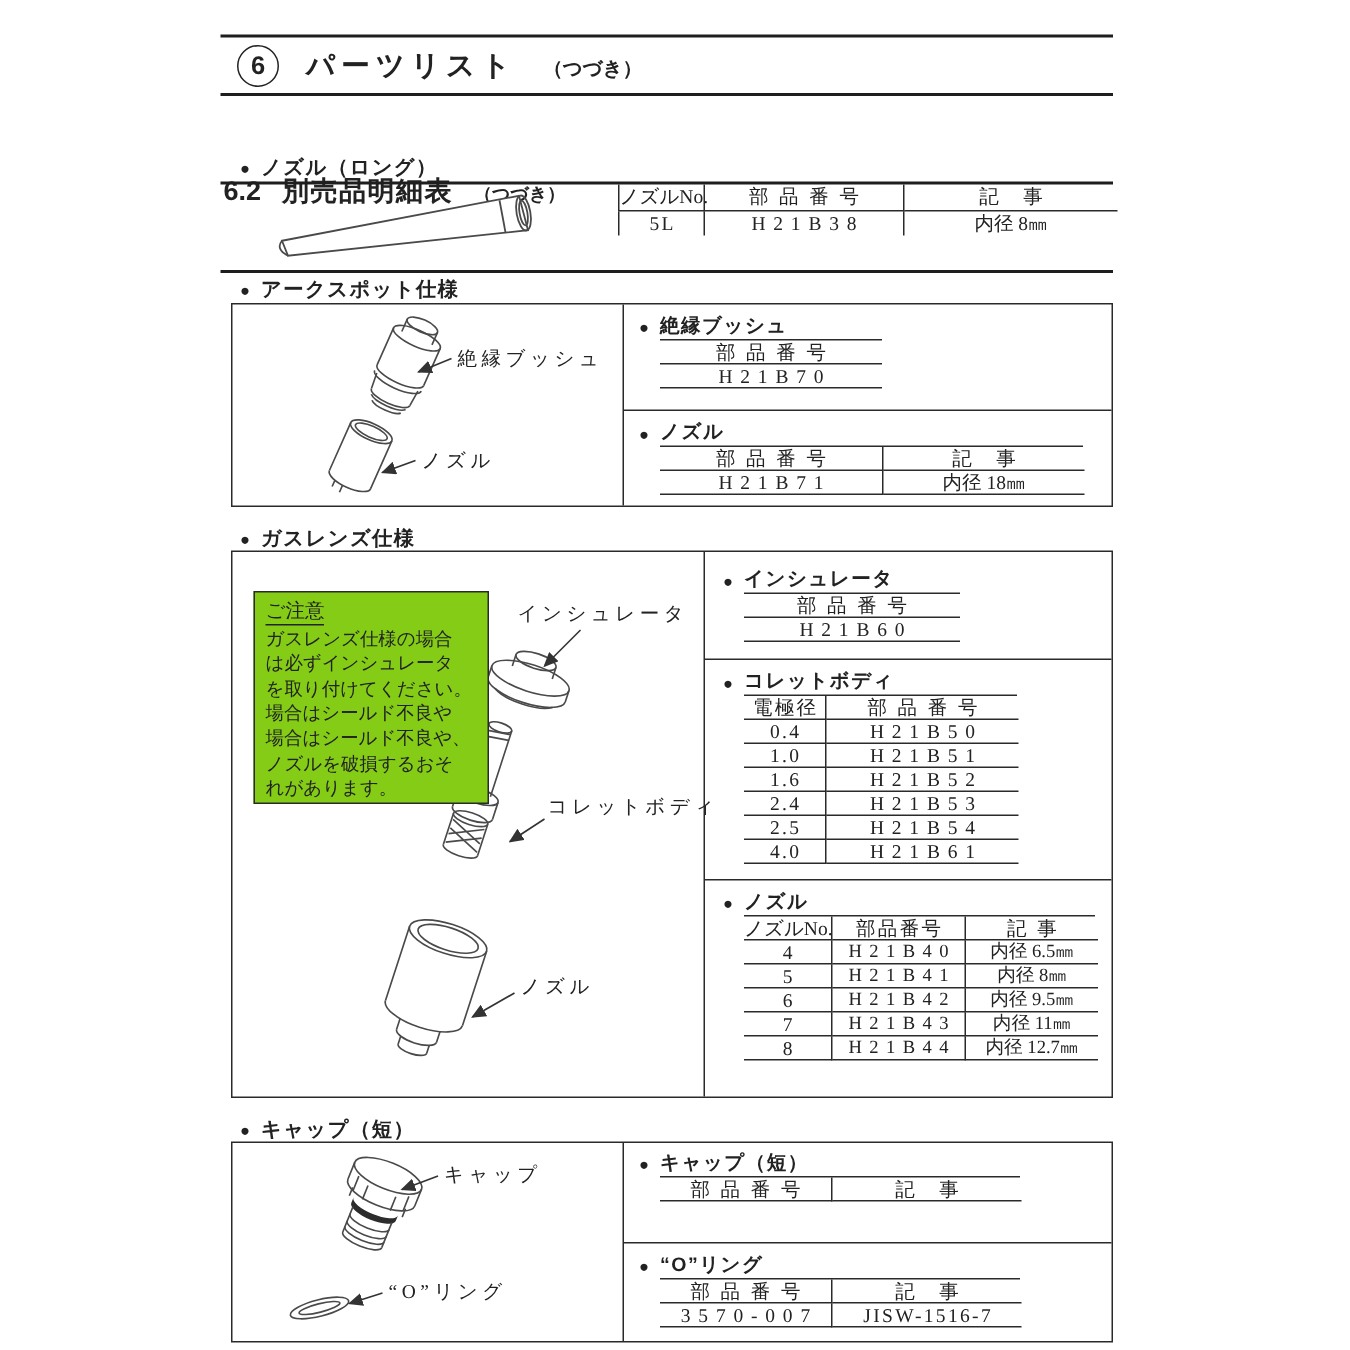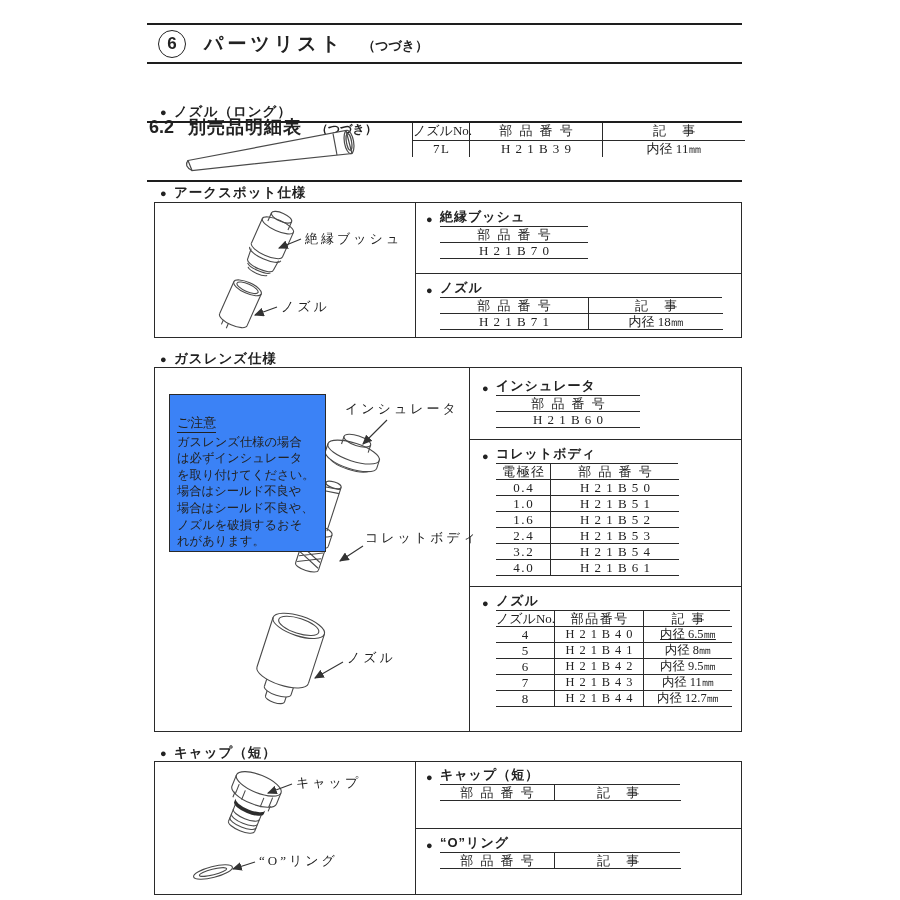--- a/index.html
+++ b/index.html
@@ -33,22 +33,22 @@
   .band td:last-child{border-right:none;}
   .band tr:last-child td{border-bottom:none;}
   
   .ls-wide{letter-spacing:1.25em;text-indent:1.25em;}
   .ls-med{letter-spacing:0.55em;text-indent:0.55em;}
   .ls-sm{letter-spacing:0.12em;text-indent:0.12em;}
   .pn{letter-spacing:0.4em;text-indent:0.4em;}
   .small-hdr{font-size:11px;}
   .callout{position:absolute;font-size:13px;letter-spacing:3px;white-space:nowrap;}
   svg{position:absolute;}
-  .notice{position:absolute;border:1.6px solid #2a2a2a;background:#3b82f6;
-          padding:20px 6px 2px 7px;font-size:12.3px;line-height:16.6px;}
+  .notice{position:absolute;border:1.6px solid #2a2a2a;background:#84cc16;
+          padding:4px 6px 2px 7px;font-size:12.3px;line-height:16.6px;}
   .notice-title{display:inline-block;border-bottom:1.2px solid #222;margin-bottom:1px;
                 font-size:13px;}
   .circ-num{display:inline-block;width:26px;height:26px;border:1.8px solid #222;
             border-radius:50%;text-align:center;line-height:26px;font-size:17px;}
 </style>
 </head>
 <body>
 
 <div id="page">
 
@@ -80,23 +80,23 @@
       </g>
     </svg>
     <table class="band" style="left:265px;top:0;width:330px;">
       <tbody>
           <tr>
         <td style="width:56px;" class="small-hdr">ノズルNo.</td>
         <td style="width:132px;" class="ls-med">部品番号</td>
         <td style="width:142px;" class="ls-wide">記事</td>
       </tr>
       <tr>
-        <td class="ls-sm">7L</td>
-        <td class="pn">H21B39</td>
-        <td>内径 11㎜</td>
+        <td class="ls-sm">5L</td>
+        <td class="pn">H21B38</td>
+        <td>内径 8㎜</td>
       </tr>
     </tbody>
       </table>
   </div>
 
   <div class="sec-label gothic" style="left:160px;top:184px;">
     <span class="bullet"></span><span>アークスポット仕様</span>
   </div>
   <div class="frame" style="left:154px;top:202px;width:586px;height:134px;">
     <svg width="260" height="131" viewBox="0 0 260 131" style="left:0;top:0;">
@@ -270,21 +270,21 @@
           </tr>
           <tr>
             <td class="ls-sm">1.6</td>
             <td class="pn">H21B52</td>
           </tr>
           <tr>
             <td class="ls-sm">2.4</td>
             <td class="pn">H21B53</td>
           </tr>
           <tr>
-            <td class="ls-sm">3.2</td>
+            <td class="ls-sm">2.5</td>
             <td class="pn">H21B54</td>
           </tr>
           <tr>
             <td class="ls-sm">4.0</td>
             <td class="pn">H21B61</td>
           </tr>
         </tbody>
           </table>
       </div>
       <div class="hdiv" style="top:218px;"></div>
@@ -296,21 +296,21 @@
         <table class="pt" style="width:234px;">
           <tbody>
               <tr>
             <td style="width:58px;" class="small-hdr">ノズルNo.</td>
             <td style="width:88px;" class="ls-sm">部品番号</td>
             <td style="width:88px;" class="ls-med">記事</td>
           </tr>
           <tr>
             <td>4</td>
             <td class="pn" style="font-size:12.4px;">H21B40</td>
-            <td style="font-size:12.4px;text-decoration:underline;">内径 6.5㎜</td>
+            <td style="font-size:12.4px;">内径 6.5㎜</td>
           </tr>
           <tr>
             <td>5</td>
             <td class="pn" style="font-size:12.4px;">H21B41</td>
             <td style="font-size:12.4px;">内径 8㎜</td>
           </tr>
           <tr>
             <td>6</td>
             <td class="pn" style="font-size:12.4px;">H21B42</td>
             <td style="font-size:12.4px;">内径 9.5㎜</td>
@@ -384,19 +384,23 @@
         <div class="st-row">
           <span class="bullet"></span>
           <span class="st-head gothic">“O”リング</span>
         </div>
         <table class="pt" style="width:240px;">
           <tbody>
               <tr>
             <td style="width:114px;" class="ls-med">部品番号</td>
             <td style="width:126px;" class="ls-wide">記事</td>
           </tr>
+          <tr>
+            <td class="pn">3570-007</td>
+            <td class="ls-sm">JISW-1516-7</td>
+          </tr>
         </tbody>
           </table>
       </div>
     </div>
   </div>
 
 </div>
 
 </body></html>

